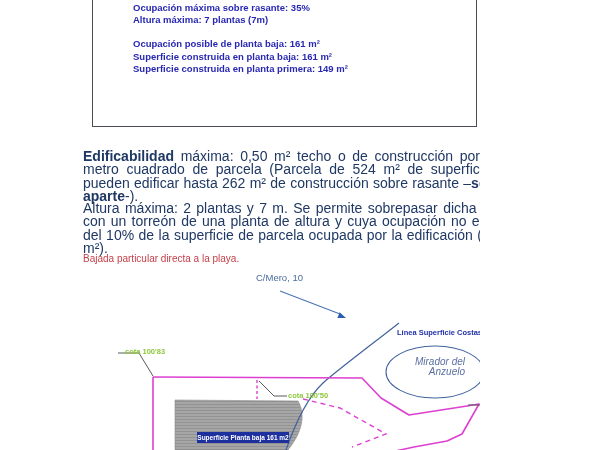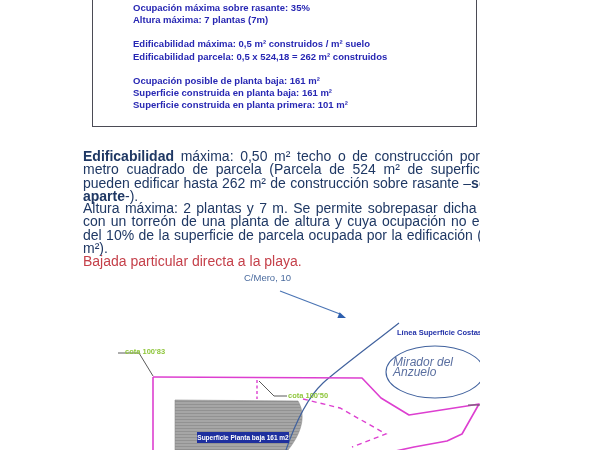--- a/index.html
+++ b/index.html
@@ -7,31 +7,31 @@
         font-family:"Liberation Sans",sans-serif;}
   
   .infobox{position:absolute;left:92px;top:-9px;width:385px;height:136px;
            border:1px solid #4b4b55;background:#fff;box-sizing:border-box;
            padding:10px 0 0 40px;}
   .infobox .grp{margin-bottom:12px;}
   .infobox .ln{font-size:9.5px;font-weight:bold;color:#2727b3;line-height:12.2px;white-space:nowrap;}
   
   .para{position:absolute;left:83px;width:434px;text-align:justify;
         font-size:14px;line-height:13.3px;color:#1f3864;margin:0;}
-  .red-note{position:absolute;left:83px;top:253px;font-size:14px;color:#c5404a;}
+  .red-note{position:absolute;left:83px;top:253px;font-size:10px;color:#c5404a;}
   
   .lbl{position:absolute;white-space:nowrap;}
-  .street{left:244px;top:272px;font-size:9.5px;color:#4a6b9e;text-align:right;}
+  .street{left:256px;top:272px;font-size:9.5px;color:#4a6b9e;text-align:right;}
   .cota{font-size:7.5px;color:#8fc63c;font-weight:bold;}
   .cota-left{left:83px;top:347px;margin-left:42px;}
   .cota-mid{left:288px;top:391px;}
   .cota-right{left:480px;top:392px;margin-top:20px;}
   .servline{left:397px;top:328px;font-size:7.5px;font-weight:bold;color:#2130a8;}
-  .mirador{left:393px;top:357px;width:72px;text-align:left;font-style:italic;
-           font-size:12px;line-height:10px;color:#5a6fa0;}
+  .mirador{left:393px;top:357px;width:72px;text-align:right;font-style:italic;
+           font-size:10px;line-height:10px;color:#5a6fa0;}
   .fplabel{left:197px;top:432px;width:92px;height:11px;background:#1e2f9e;color:#ffffff;
            font-size:6.5px;font-weight:bold;text-align:center;line-height:11px;}
   svg{position:absolute;left:0;top:0;}
 </style>
 </head>
 <body>
 
 <div id="page">
 
   <svg width="600" height="450" viewBox="0 0 600 450">
@@ -61,27 +61,23 @@
     <line x1="280" y1="291" x2="340" y2="314" stroke="#4a74b4" stroke-width="1.1"></line>
     <polygon points="346,318 339.6,312.3 337.4,317.9" fill="#2d5fae"></polygon>
   </svg>
 
   <div class="infobox">
     <div class="grp">
       <div class="ln">Ocupación máxima sobre rasante: 35%</div>
       <div class="ln">Altura máxima: 7 plantas (7m)</div>
     </div>
     <div class="grp">
-      <div class="ln">Edificabilidad máxima: 0,5 m² construidos / m² suelo</div>
-      <div class="ln">Edificabilidad parcela: 0,5 x 524,18 = 262 m² construidos</div>
-    </div>
-    <div class="grp">
       <div class="ln">Ocupación posible de planta baja: 161 m²</div>
       <div class="ln">Superficie construida en planta baja: 161 m²</div>
-      <div class="ln">Superficie construida en planta primera: 101 m²</div>
+      <div class="ln">Superficie construida en planta primera: 149 m²</div>
     </div>
   </div>
 
   <p class="para" style="top:150px;"><b>Edificabilidad</b><span> máxima: 0,50 m² techo o de construcción por cada metro cuadrado de parcela (Parcela de 524 m² de superficie, se pueden edificar hasta 262 m² de construcción sobre rasante –</span><b>sótano aparte</b><span>-).</span></p>
 
   <p class="para" style="top:202px;">Altura máxima: 2 plantas y 7 m. Se permite sobrepasar dicha altura con un torreón de una planta de altura y cuya ocupación no exceda del 10% de la superficie de parcela ocupada por la edificación (16,10 m²).</p>
 
   <div class="red-note">Bajada particular directa a la playa.</div>
 
   <div class="lbl street">C/Mero, 10</div>

